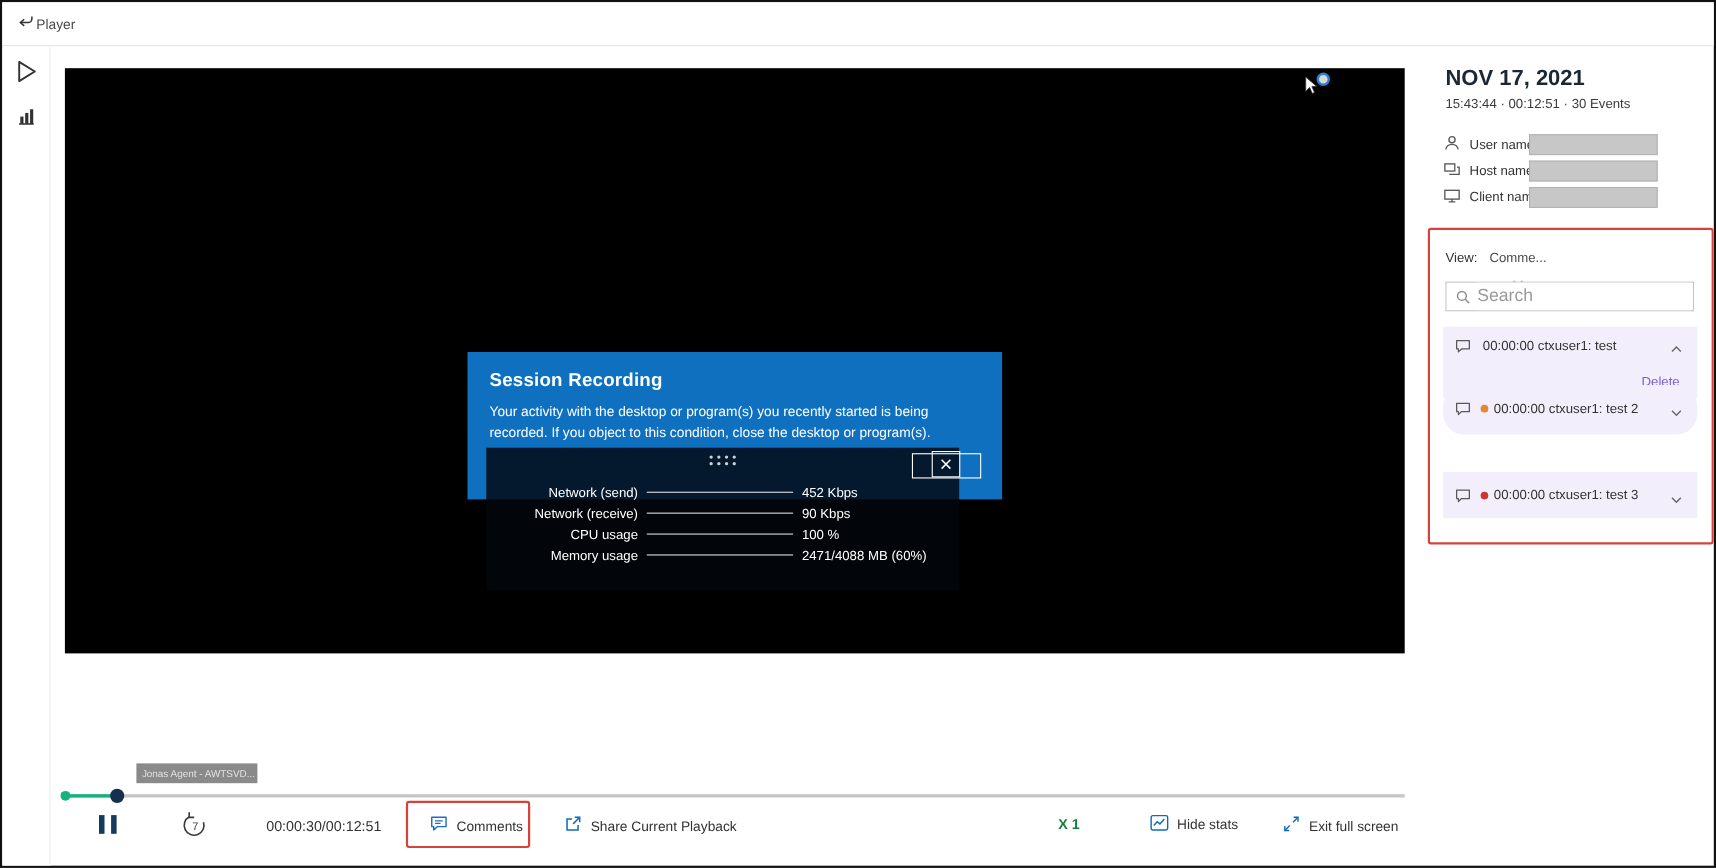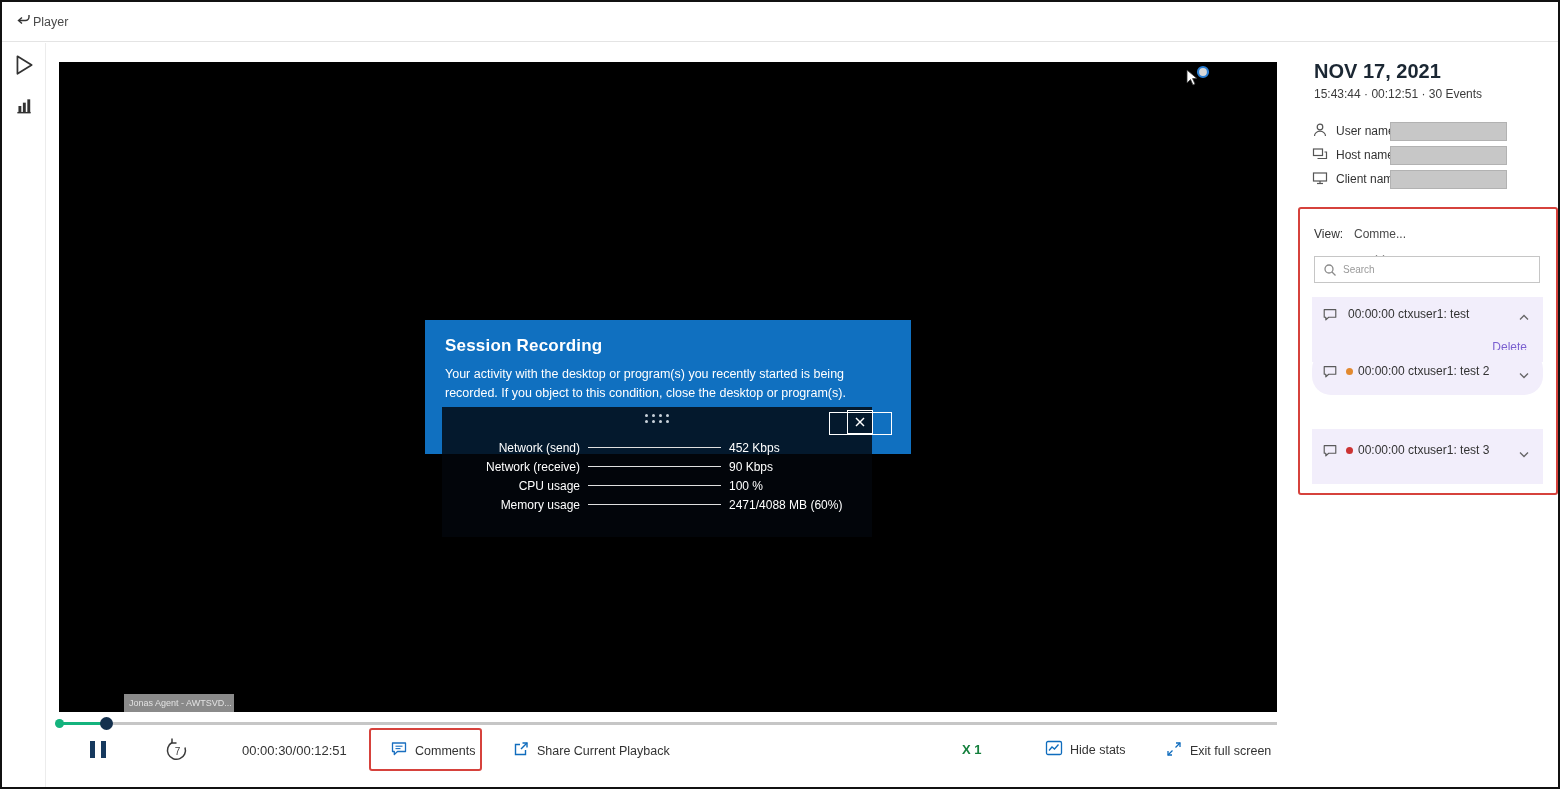--- a/index.html
+++ b/index.html
@@ -9,21 +9,21 @@
 
   
   .topbar { position:absolute; left:0; top:0; right:0; height:40px; background:#fff; border-bottom:1px solid #e4e4e4; display:flex; align-items:center; padding-left:13px; }
   .topbar-title { font-size:12.5px; color:#4a4a4a; }
   .icon-btn { background:none; border:none; cursor:pointer; display:flex; align-items:center; justify-content:center; padding:0; }
 
   
   .rail { position:absolute; left:0; top:41px; bottom:0; width:44px; background:#fff; border-right:1px solid #ececec; display:flex; flex-direction:column; align-items:center; padding-top:10px; gap:16px; }
 
   
-  .video { position:absolute; left:57px; top:60px; width:1218px; height:650px; background:#000; }
+  .video { position:absolute; left:57px; top:60px; width:1218px; height:532px; background:#000; }
   .dialog { position:absolute; left:366px; top:258px; width:486px; height:134px; background:#1070c0; color:#fff; padding:16px 20px; z-index:1; }
   .dialog-title { font-size:17px; font-weight:600; letter-spacing:.2px; }
   .dialog-body { font-size:12.5px; line-height:1.5; margin-top:9px; width:452px; }
   .dialog-ok { position:absolute; left:770px; top:350px; width:63px; height:23px; border:1px solid #fff; background:transparent; z-index:3; }
   .stats-overlay { position:absolute; left:383px; top:345px; width:430px; height:130px; background:rgba(3,6,12,0.82); z-index:2; }
   .drag-dots { position:absolute; left:50%; top:7px; transform:translateX(-50%); display:flex; flex-direction:column; gap:3px; }
   .drag-dots .row { display:flex; gap:4px; }
   .drag-dots i { width:3px; height:3px; border-radius:50%; background:#c9d2da; display:block; }
   .stats-rows { position:absolute; left:0; right:12px; top:31px; }
   .stat-row { display:flex; align-items:center; height:19px; }
@@ -48,21 +48,21 @@
 
   
   .date-title { position:absolute; left:1312px; top:58px; font-size:20px; font-weight:600; color:#1b2733; }
   .date-meta { position:absolute; left:1312px; top:85px; font-size:12px; color:#3b3b3b; }
   .field-icon { position:absolute; left:1310px; }
   .field-label { position:absolute; left:1334px; font-size:12px; color:#333; }
   .redacted { position:absolute; left:1388px; width:117px; height:19px; background:#c7c7c7; border:1px solid #b2b2b2; }
   .view-label { position:absolute; left:1312px; top:225px; font-size:12px; color:#333; }
   .view-select { position:absolute; left:1352px; top:225px; font-size:12px; color:#4a4a4a; display:flex; align-items:center; gap:9px; background:none; border:none; cursor:pointer;flex-direction:column; }
   .search-box { position:absolute; left:1312px; top:254px; width:226px; height:27px; border:1px solid #c6c6c6; background:#fff; }
-  .search-box input { position:absolute; left:28px; top:0; width:194px; height:25px; border:none; outline:none; font-size:10px; color:#333; font-family:"Liberation Sans",sans-serif; }
+  .search-box input { position:absolute; left:28px; top:0; width:194px; height:25px; border:none; outline:none; font-size:16px; color:#333; font-family:"Liberation Sans",sans-serif; }
   .search-box input::placeholder { color:#9a9a9a; }
   .search-icon { position:absolute; left:8px; top:6px; }
 
   .comment-item { position:absolute; left:1310px; width:231px; background:#f2eefb; cursor:pointer; }
   .ci-bubble { position:absolute; left:10px; }
   .ci-text { position:absolute; font-size:12px; color:#333; white-space:nowrap; }
   .ci-chevron { position:absolute; right:14px; background:none; border:none; cursor:pointer; }
   .ci-dot { position:absolute; width:7px; height:7px; border-radius:50%; }
   .ci-delete { position:absolute; right:16px; bottom:8px; font-size:12px; color:#7a5fd0; background:none; border:none; cursor:pointer; }
 
@@ -318,21 +318,21 @@
     </span>
     <span class="ci-dot" style="left:34px; top:18px; background:#e2892f;"></span>
     <span class="ci-text" style="left:46px; top:14px;">00:00:00 ctxuser1: test 2</span>
     <button class="ci-chevron" style="top:17px;">
       <svg width="10" height="7" viewBox="0 0 10 7">
           <polyline points="1,1.5 5,5.5 9,1.5" fill="none" stroke="#666" stroke-width="1.3"></polyline>
         </svg>
     </button>
   </div>
 
-  <div class="comment-item" style="top:427px; height:55px;">
+  <div class="comment-item" style="top:427px; height:42px;">
     <span class="ci-bubble" style="top:14px;">
       <svg width="16" height="16" viewBox="0 0 18 18">
           <path d="M2.5 3 h13 v8.5 h-8 l-3.2 3 v-3 h-1.8 z" fill="none" stroke="#5a5a5a" stroke-width="1.3" stroke-linejoin="round"></path>
         </svg>
     </span>
     <span class="ci-dot" style="left:34px; top:18px; background:#cc3333;"></span>
     <span class="ci-text" style="left:46px; top:14px;">00:00:00 ctxuser1: test 3</span>
     <button class="ci-chevron" style="top:17px;">
       <svg width="10" height="7" viewBox="0 0 10 7">
           <polyline points="1,1.5 5,5.5 9,1.5" fill="none" stroke="#666" stroke-width="1.3"></polyline>

